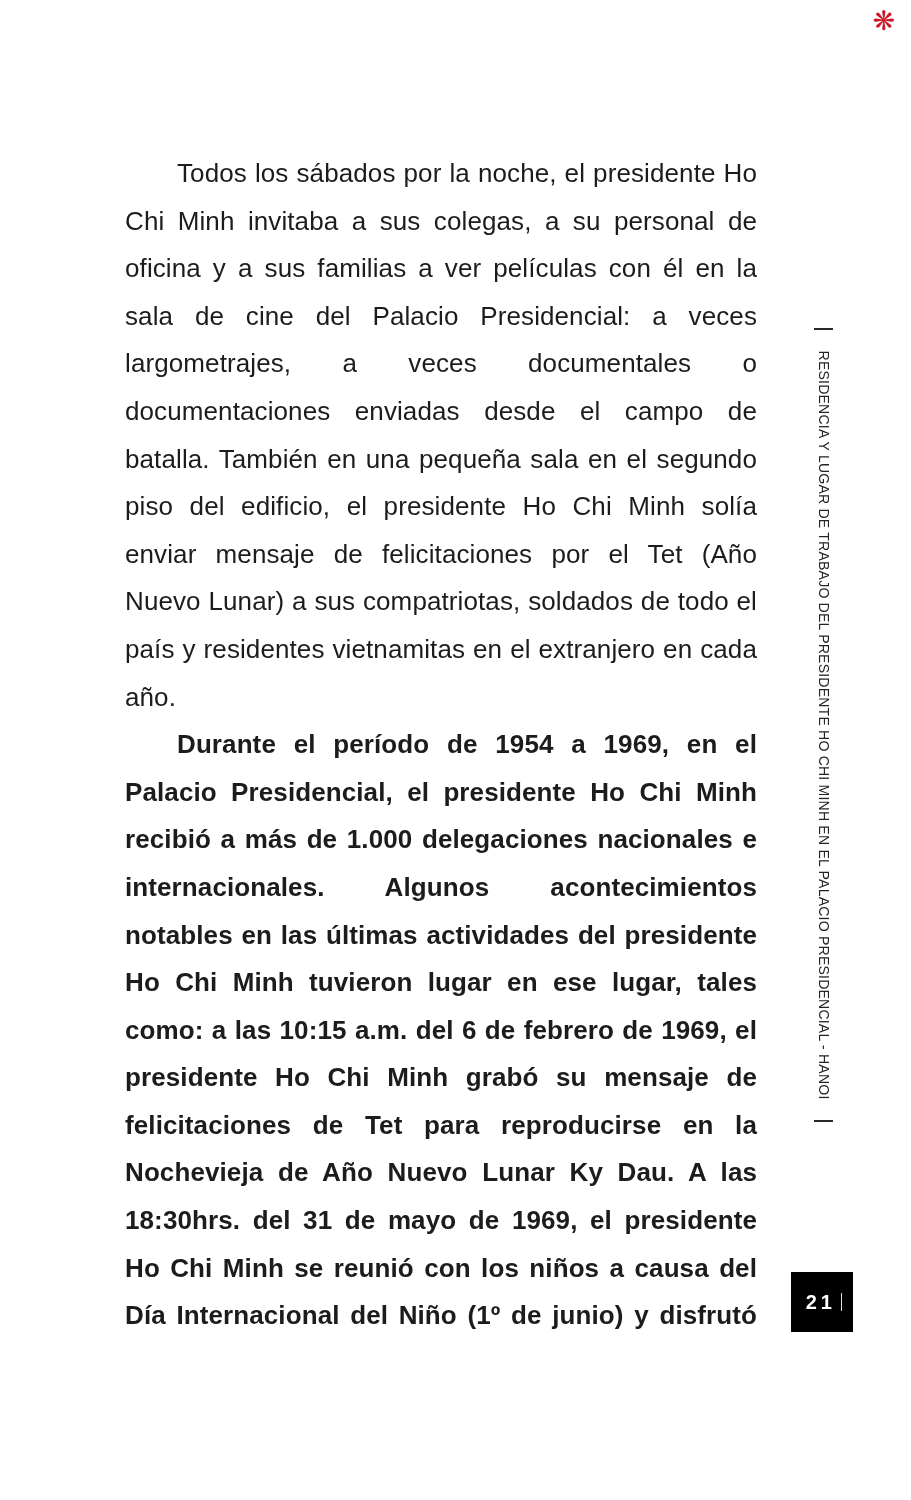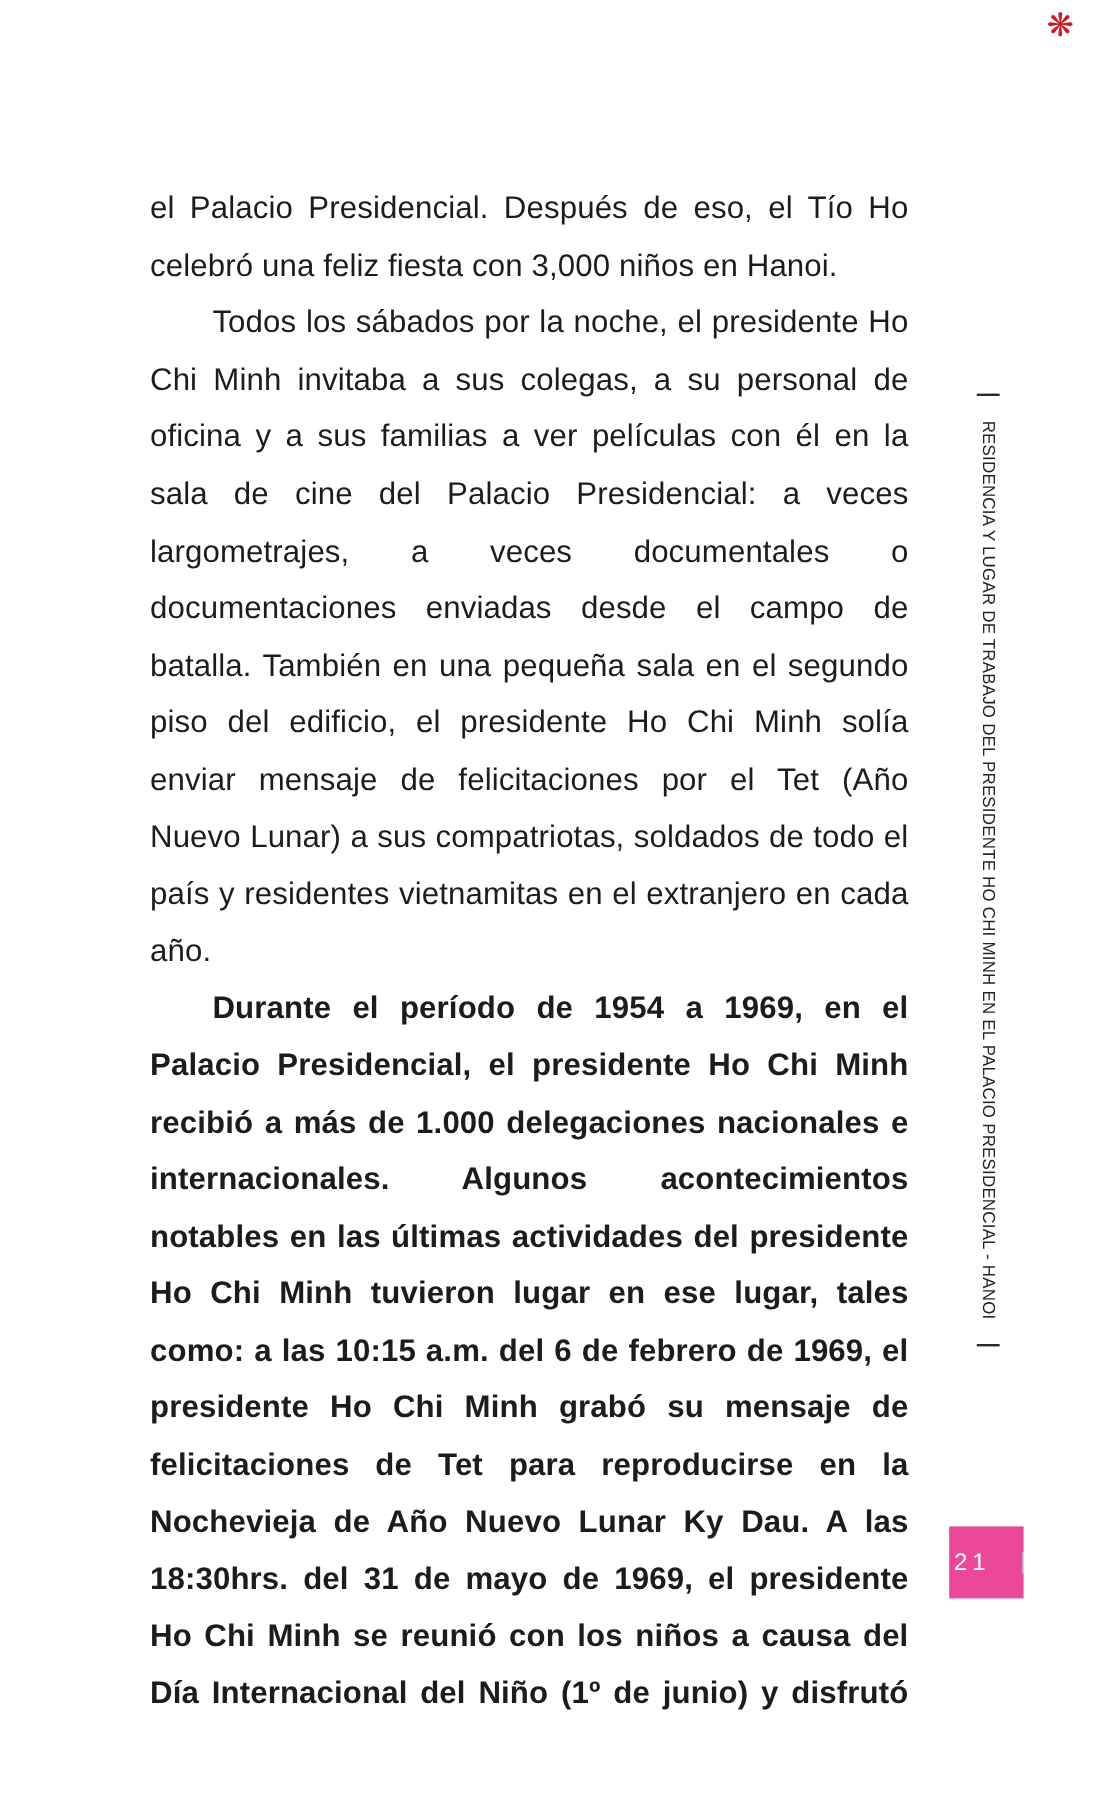--- a/index.html
+++ b/index.html
@@ -77,24 +77,25 @@
     white-space: nowrap;
     transform: scale(1, 0.97);
   }
   
   .page-num-box {
     position: absolute;
     right: 58px;
     bottom: 168px;
     width: 62px;
     height: 60px;
-    background: #ec4899;
+    background: #000000;
     display: flex;
     align-items: center;
-    justify-content: space-between;
+    justify-content: center;
+    font-weight: bold;
   }
   .page-num {
     color: #ffffff;
     font-size: 20px;
     letter-spacing: 4px;
     padding-left: 4px;
   }
   .page-num-tick {
     width: 1.5px;
     height: 18px;
@@ -103,21 +104,20 @@
   }
 </style>
 </head>
 <body>
 
 <div class="page">
 
   <div class="ornament">❋</div>
 
   <div class="text-block">
-    <p>el Palacio Presidencial. Después de eso, el Tío Ho celebró una feliz fiesta con 3,000 niños en Hanoi.</p>
     <p class="indent">Todos los sábados por la noche, el presidente Ho Chi Minh invitaba a sus colegas, a su personal de oficina y a sus familias a ver películas con él en la sala de cine del Palacio Presidencial: a veces largometrajes, a veces documentales o documentaciones enviadas desde el campo de batalla. También en una pequeña sala en el segundo piso del edificio, el presidente Ho Chi Minh solía enviar mensaje de felicitaciones por el Tet (Año Nuevo Lunar) a sus compatriotas, soldados de todo el país y residentes vietnamitas en el extranjero en cada año.</p>
     <p class="indent cont">Durante el período de 1954 a 1969, en el Palacio Presidencial, el presidente Ho Chi Minh recibió a más de 1.000 delegaciones nacionales e internacionales. Algunos acontecimientos notables en las últimas actividades del presidente Ho Chi Minh tuvieron lugar en ese lugar, tales como: a las 10:15 a.m. del 6 de febrero de 1969, el presidente Ho Chi Minh grabó su mensaje de felicitaciones de Tet para reproducirse en la Nochevieja de Año Nuevo Lunar Ky Dau. A las 18:30hrs. del 31 de mayo de 1969, el presidente Ho Chi Minh se reunió con los niños a causa del Día Internacional del Niño (1º de junio) y disfrutó</p>
   </div>
 
   <div class="sidebar">
     <div class="rule"></div>
     <div class="sidebar-text">RESIDENCIA Y LUGAR DE TRABAJO DEL PRESIDENTE HO CHI MINH EN EL PALACIO PRESIDENCIAL - HANOI</div>
     <div class="rule"></div>
   </div>
 

